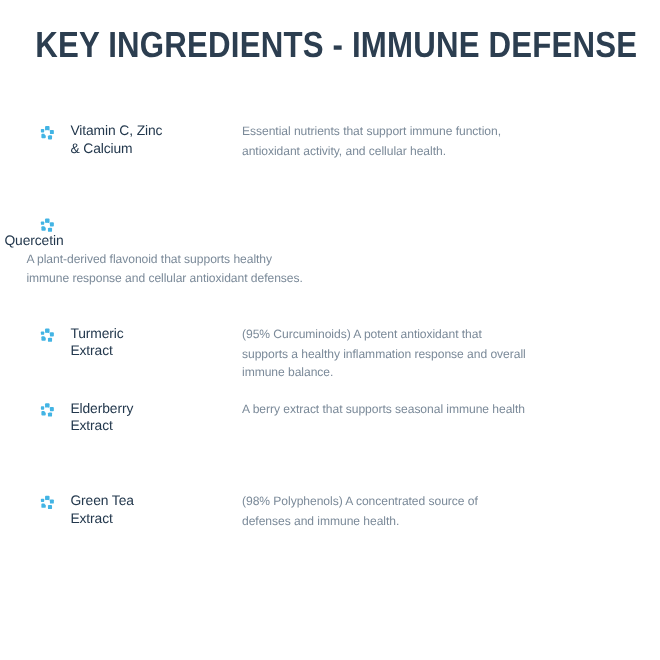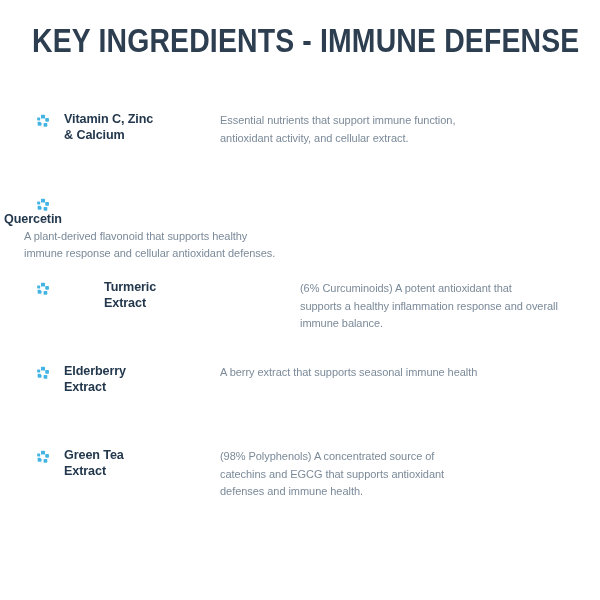--- a/index.html
+++ b/index.html
@@ -68,21 +68,21 @@
     width: 14px;
     height: 14px;
   }
 
   .name-cell {
     flex: 0 0 auto;
     width: 132px;
     margin-left: 4px;
     font-size: 12.6px;
     line-height: 15.5px;
-    font-weight: 700;
+    font-weight: 400;
     color: #23384d;
     letter-spacing: -0.1px;
   }
 
   .desc-cell {
     flex: 1 1 auto;
     margin-left: 24px;
     margin-right: 24px;
     font-size: 11px;
     line-height: 17.5px;
@@ -119,21 +119,21 @@
             <rect x="1.9999999999999996" y="5.800000000000001" width="5.2" height="5.2" rx="1.092" fill="#43b4e4"></rect>
             <circle cx="11.6" cy="11.8" r="4.2" fill="#ffffff"></circle>
           </svg>
         </div>
         <div class="name-cell">
           <span class="name-line">Vitamin C, Zinc</span>
           <span class="name-line">&amp; Calcium</span>
         </div>
         <div class="desc-cell">
           <span class="desc-line">Essential nutrients that support immune function,</span>
-          <span class="desc-line">antioxidant activity, and cellular extract.</span>
+          <span class="desc-line">antioxidant activity, and cellular health.</span>
         </div>
       </div>
       <div class="row" style="top: 84px; flex-direction: column;">
         <div class="icon-cell">
           <svg viewBox="0 0 24 24" class="icon-cluster">
             <rect x="8.5" y="1.0999999999999996" width="7" height="7" rx="1.47" fill="#43b4e4"></rect>
             <rect x="15.8" y="6.999999999999999" width="6.4" height="6.4" rx="1.344" fill="#43b4e4"></rect>
             <rect x="13" y="15.400000000000002" width="6.4" height="6.4" rx="1.344" fill="#43b4e4"></rect>
             <rect x="2.8000000000000003" y="13.200000000000001" width="6.8" height="6.8" rx="1.428" fill="#43b4e4"></rect>
             <rect x="1.9999999999999996" y="5.800000000000001" width="5.2" height="5.2" rx="1.092" fill="#43b4e4"></rect>
@@ -141,37 +141,37 @@
           </svg>
         </div>
         <div class="name-cell">
           <span class="name-line">Quercetin</span>
         </div>
         <div class="desc-cell">
           <span class="desc-line">A plant-derived flavonoid that supports healthy</span>
           <span class="desc-line">immune response and cellular antioxidant defenses.</span>
         </div>
       </div>
-      <div class="row" style="top: 168px; gap: 40px;">
+      <div class="row" style="top: 184px;">
         <div class="icon-cell">
           <svg viewBox="0 0 24 24" class="icon-cluster">
             <rect x="8.5" y="1.0999999999999996" width="7" height="7" rx="1.47" fill="#43b4e4"></rect>
             <rect x="15.8" y="6.999999999999999" width="6.4" height="6.4" rx="1.344" fill="#43b4e4"></rect>
             <rect x="13" y="15.400000000000002" width="6.4" height="6.4" rx="1.344" fill="#43b4e4"></rect>
             <rect x="2.8000000000000003" y="13.200000000000001" width="6.8" height="6.8" rx="1.428" fill="#43b4e4"></rect>
             <rect x="1.9999999999999996" y="5.800000000000001" width="5.2" height="5.2" rx="1.092" fill="#43b4e4"></rect>
             <circle cx="11.6" cy="11.8" r="4.2" fill="#ffffff"></circle>
           </svg>
         </div>
         <div class="name-cell">
           <span class="name-line">Turmeric</span>
           <span class="name-line">Extract</span>
         </div>
         <div class="desc-cell">
-          <span class="desc-line">(6% Curcuminoids) A potent antioxidant that</span>
+          <span class="desc-line">(95% Curcuminoids) A potent antioxidant that</span>
           <span class="desc-line">supports a healthy inflammation response and overall</span>
           <span class="desc-line">immune balance.</span>
         </div>
       </div>
       <div class="row" style="top: 252px;">
         <div class="icon-cell">
           <svg viewBox="0 0 24 24" class="icon-cluster">
             <rect x="8.5" y="1.0999999999999996" width="7" height="7" rx="1.47" fill="#43b4e4"></rect>
             <rect x="15.8" y="6.999999999999999" width="6.4" height="6.4" rx="1.344" fill="#43b4e4"></rect>
             <rect x="13" y="15.400000000000002" width="6.4" height="6.4" rx="1.344" fill="#43b4e4"></rect>
@@ -198,19 +198,18 @@
             <rect x="1.9999999999999996" y="5.800000000000001" width="5.2" height="5.2" rx="1.092" fill="#43b4e4"></rect>
             <circle cx="11.6" cy="11.8" r="4.2" fill="#ffffff"></circle>
           </svg>
         </div>
         <div class="name-cell">
           <span class="name-line">Green Tea</span>
           <span class="name-line">Extract</span>
         </div>
         <div class="desc-cell">
           <span class="desc-line">(98% Polyphenols) A concentrated source of</span>
-          <span class="desc-line">catechins and EGCG that supports antioxidant</span>
           <span class="desc-line">defenses and immune health.</span>
         </div>
       </div>
     </div>
 
 </div>
 
 </body></html>

